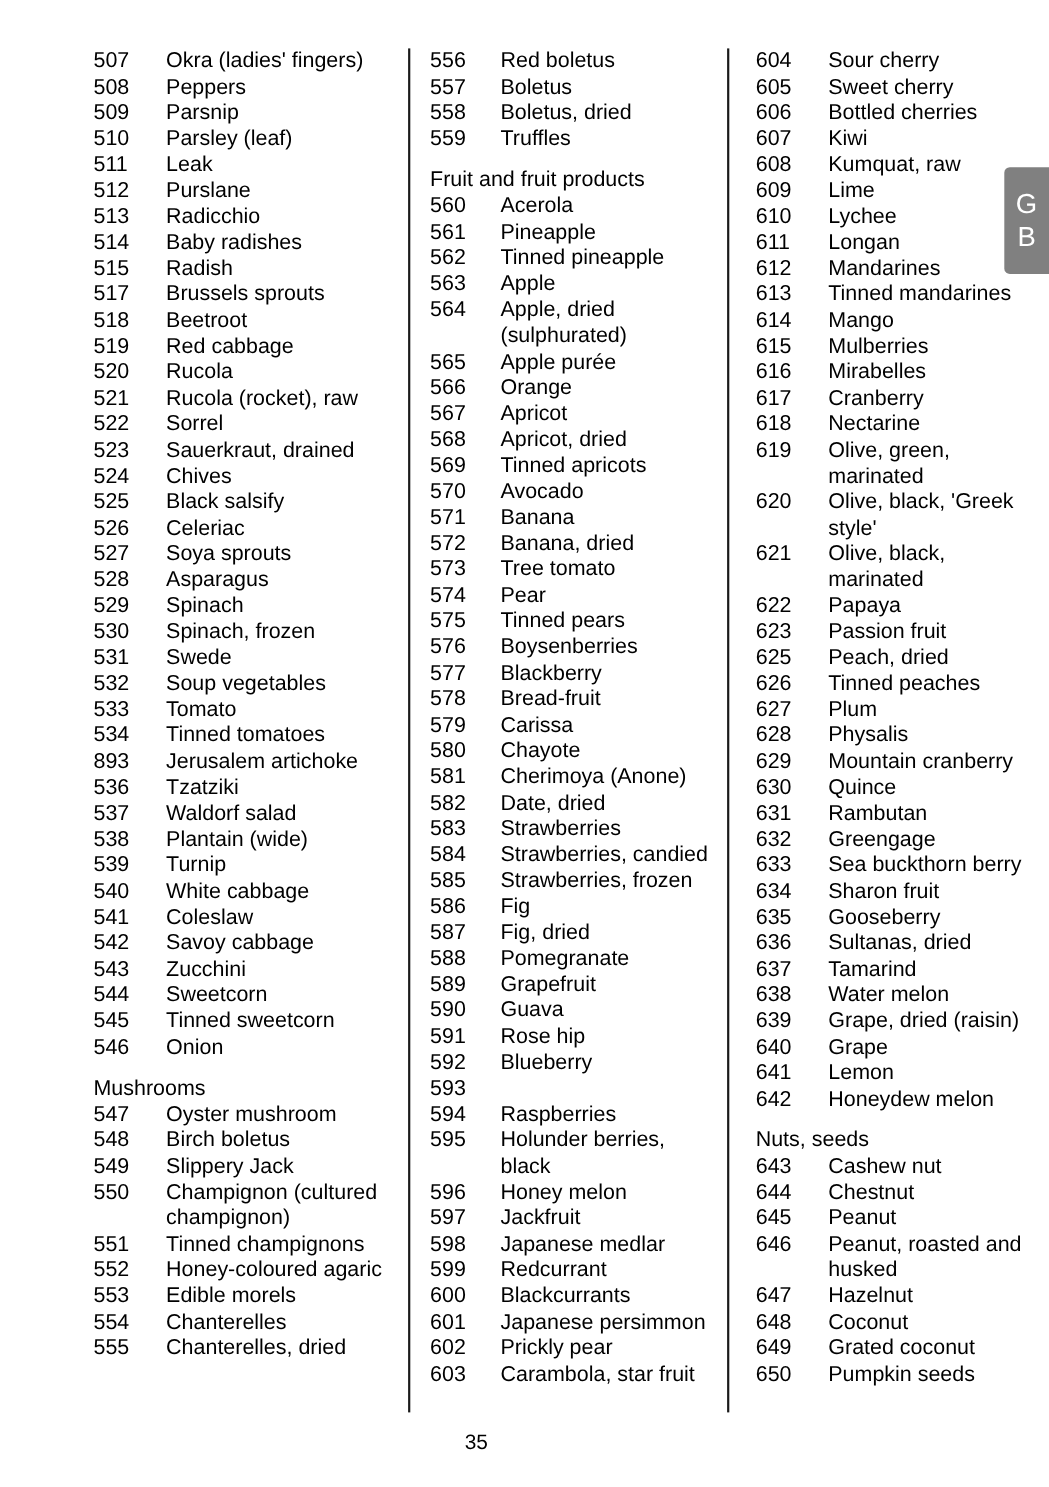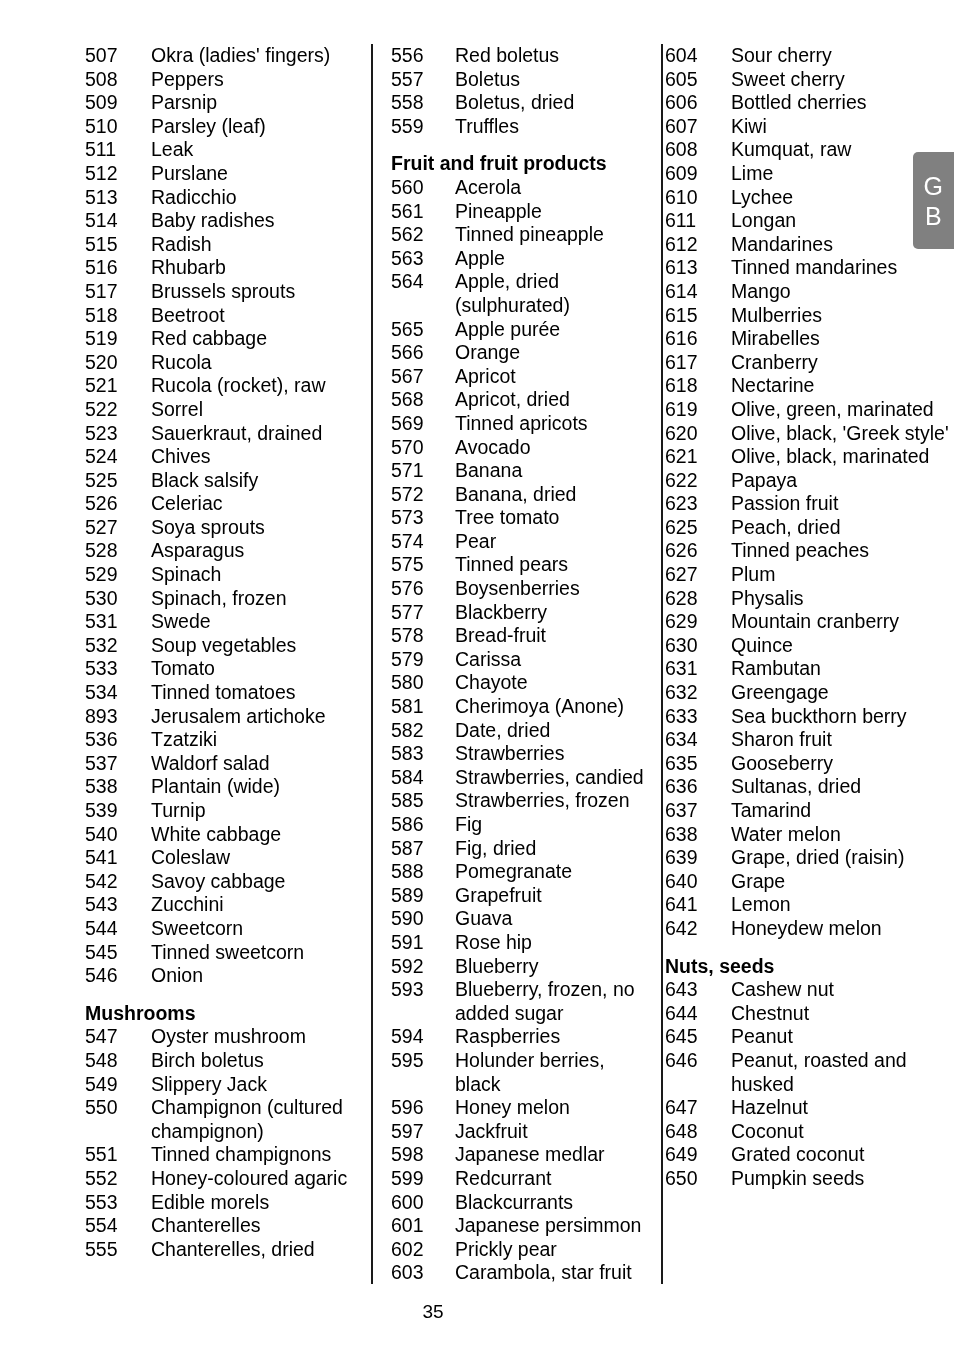--- a/index.html
+++ b/index.html
@@ -54,21 +54,21 @@
     display: flex;
     margin-left: 41px;
   }
   .col {
     position: relative;
     box-sizing: border-box;
   }
   .col-1 { width: 286px; padding-right: 6px; }
   .col-2 { width: 290px; padding-left: 18px; padding-right: 6px;
            border-left: 2px solid #1a1a1a; }
-  .col-3 { width: 290px; padding-left: 2px;
+  .col-3 { width: 290px; padding-left: 24px;
            border-left: 2px solid #1a1a1a; }
 
   
   .entry {
     display: flex;
     align-items: flex-start;
     font-size: 19.5px;
     line-height: 23.6px;
   }
   .entry .num {
@@ -78,21 +78,21 @@
   }
   .col-2 .entry .num { width: 64px; }
   .col-3 .entry .num { width: 66px; }
   .entry .label {
     flex: 1 1 auto;
   }
 
   .heading {
     font-size: 19.5px;
     line-height: 23.6px;
-    font-weight: bold;
+    font-weight: normal;
     margin-top: 14px;
   }
 
   
   #page-number {
     position: absolute;
     left: 0;
     top: 1300px;
     width: 866px;
     text-align: center;
@@ -142,24 +142,20 @@
         </div>
         <div class="entry">
           <span class="num">514</span>
           <span class="label">Baby radishes</span>
         </div>
         <div class="entry">
           <span class="num">515</span>
           <span class="label">Radish</span>
         </div>
         <div class="entry">
-          <span class="num">516</span>
-          <span class="label">Rhubarb</span>
-        </div>
-        <div class="entry">
           <span class="num">517</span>
           <span class="label">Brussels sprouts</span>
         </div>
         <div class="entry">
           <span class="num">518</span>
           <span class="label">Beetroot</span>
         </div>
         <div class="entry">
           <span class="num">519</span>
           <span class="label">Red cabbage</span>
@@ -455,21 +451,20 @@
         <div class="entry">
           <span class="num">591</span>
           <span class="label">Rose hip</span>
         </div>
         <div class="entry">
           <span class="num">592</span>
           <span class="label">Blueberry</span>
         </div>
         <div class="entry">
           <span class="num">593</span>
-          <span class="label">Blueberry, frozen, no added sugar</span>
         </div>
         <div class="entry">
           <span class="num">594</span>
           <span class="label">Raspberries</span>
         </div>
         <div class="entry">
           <span class="num">595</span>
           <span class="label">Holunder berries, black</span>
         </div>
         <div class="entry">

